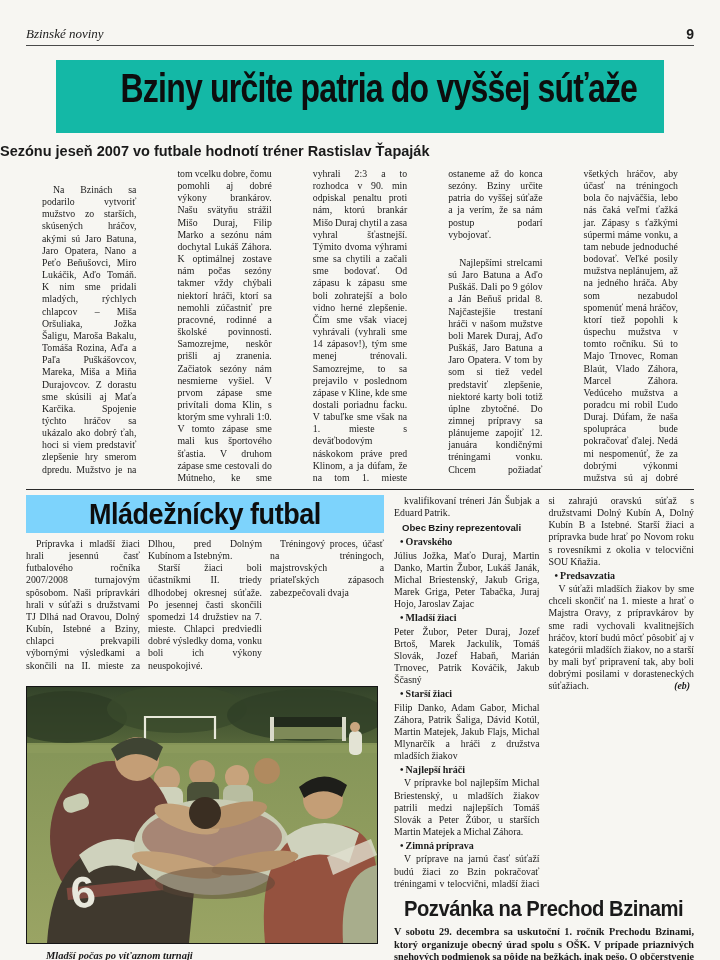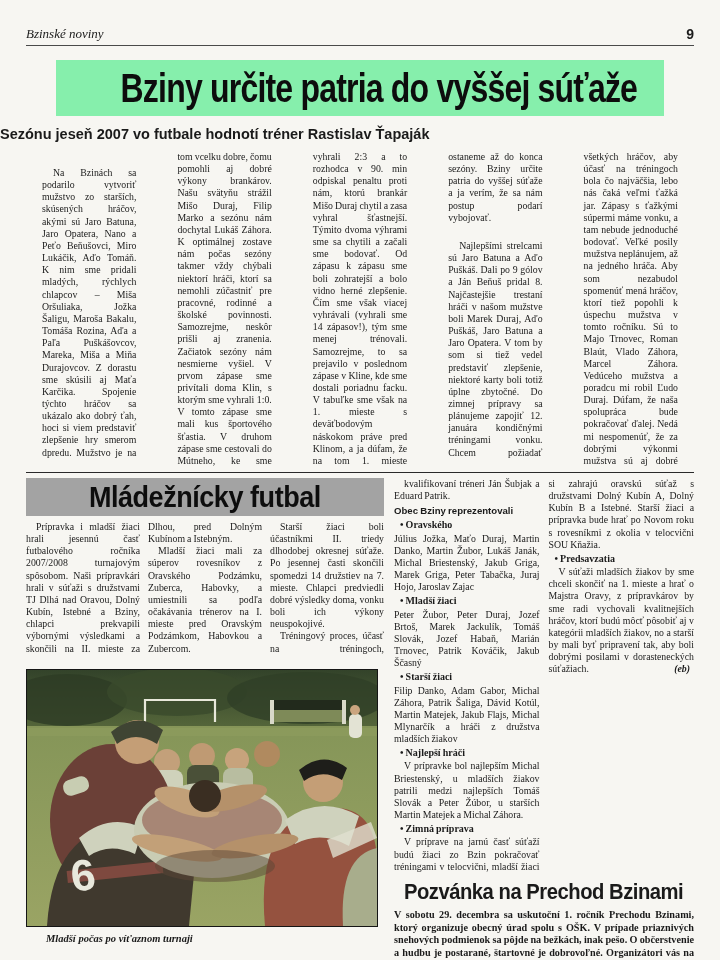--- a/index.html
+++ b/index.html
@@ -5,48 +5,48 @@
   html,body{margin:0;padding:0;}
   body{width:720px;height:960px;background:#efeeea;overflow:hidden;}
   .page{width:720px;height:960px;background:#f7f6f2;color:#1a1a1a;position:relative;
         font-family:"Liberation Serif",serif;}
   
   .hdr{margin:0 26px;padding-top:26px;display:flex;justify-content:space-between;align-items:flex-end;
        border-bottom:1.5px solid #4a4a4a;padding-bottom:3px;}
   .pub{font-style:italic;font-size:13px;}
   .pgno{font-family:"Liberation Sans",sans-serif;font-weight:bold;font-size:14px;}
   
-  .h1box{margin:14px 56px 0;background:#86efac;height:56px;text-align:center;line-height:56px;overflow:hidden;}
+  .h1box{margin:14px 56px 0;background:#14b8a6;height:73px;text-align:center;line-height:56px;overflow:hidden;}
   .h1span{display:inline-block;transform:scaleX(.8);transform-origin:50% 50%;white-space:nowrap;
           font-family:"Liberation Sans",sans-serif;font-weight:bold;font-size:40px;letter-spacing:-1px;color:#0d0d0d;}
   .sub{margin-top:10px;text-align:left;font-family:"Liberation Sans",sans-serif;font-weight:bold;font-size:14.5px;}
   
   .article{margin:9px 26px 0;height:318px;overflow:hidden;
            column-count:5;column-gap:9px;column-fill:auto;
            font-size:9.8px;line-height:12.15px;text-align:justify;word-spacing:-0.4px;}
   .article p{margin:16px;text-indent:11px;}
   .rule{margin:3px 26px 0;border-top:1.3px solid #2a2a2a;}
   
   .lower{margin:5px 26px 0;display:flex;gap:10px;}
   .ll{width:358px;flex:none;}
   .lr{flex:1;min-width:0;}
-  .h2box{background:#a3a3a3;height:38px;text-align:center;line-height:38px;overflow:hidden;}
+  .h2box{background:#7dd3fc;height:38px;text-align:center;line-height:38px;overflow:hidden;}
   .h2span{display:inline-block;transform:scaleX(.9);white-space:nowrap;
           font-family:"Liberation Sans",sans-serif;font-weight:bold;font-size:30px;letter-spacing:-.5px;color:#0d0d0d;}
   .intro{margin-top:5px;height:142px;overflow:hidden;column-count:3;column-gap:8px;column-fill:auto;
          font-size:9.8px;line-height:12.15px;text-align:justify;word-spacing:-0.4px;}
   .intro p{margin:0;text-indent:10px;}
   .photo{margin-top:6px;width:350px;height:256px;border:1.5px solid #151515;background:#7d8e55;}
   .caption{margin:6px 0 0 20px;font-weight:bold;font-style:italic;font-size:10.5px;}
   
   .roster{height:397px;overflow:hidden;column-count:2;column-gap:9px;column-fill:auto;
           font-size:9.8px;line-height:12.15px;text-align:justify;word-spacing:-0.4px;}
   .roster p{margin:0;}
   .roster p.ind{text-indent:10px;}
-  .rhead{font-family:"Liberation Sans",sans-serif;font-weight:bold;font-size:9.6px;margin:3px 0 1px;}
+  .rhead{font-family:"Liberation Sans",sans-serif;font-weight:bold;font-size:9.6px;margin:3px 8px 1px;}
   .bl{font-weight:bold;font-size:10px;margin:2px 0 1px;padding-left:6px;}
   .bl::before{content:"• ";}
   .byline{text-align:right;font-weight:bold;font-style:italic;margin-top:-12.15px;padding-right:4px;}
   
   .invite{margin-top:5px;}
   .ivt{text-align:center;line-height:24px;overflow:hidden;white-space:nowrap;}
   .ivtspan{display:inline-block;transform:scaleX(.94);white-space:nowrap;
            font-family:"Liberation Sans",sans-serif;font-weight:bold;font-size:21.5px;letter-spacing:-.5px;}
   .ivx{margin-top:3px;font-weight:bold;font-size:10.2px;line-height:12.6px;text-align:justify;word-spacing:-0.4px;}
 </style>
@@ -73,21 +73,20 @@
   <div class="rule"></div>
 
   <div class="lower">
 
     <div class="ll">
       <div class="h2box">
         <span class="h2span">Mládežnícky futbal</span>
       </div>
       <div class="intro">
         <p>Prípravka i mladší žiaci hrali jesennú časť futbalového ročníka 2007/2008 turnajovým spôsobom. Naši prípravkári hrali v súťaži s družstvami TJ Dlhá nad Oravou, Dolný Kubín, Istebné a Bziny, chlapci prekvapili výbornými výsledkami a skončili na II. mieste za Dlhou, pred Dolným Kubínom a Istebným.</p>
-        <p>Mladší žiaci mali za súperov rovesníkov z Oravského Podzámku, Zuberca, Habovky, a umiestnili sa podľa očakávania trénerov na I. mieste pred Oravským Podzámkom, Habovkou a Zubercom.</p>
         <p>Starší žiaci boli účastníkmi II. triedy dlhodobej okresnej súťaže. Po jesennej časti skončili spomedzi 14 družstiev na 7. mieste. Chlapci predviedli dobré výsledky doma, vonku boli ich výkony neuspokojivé.</p>
         <p>Tréningový proces, účasť na tréningoch, majstrovských a priateľských zápasoch zabezpečovali dvaja</p>
       </div>
 
       <div class="photo">
         <svg width="350" height="256" viewBox="0 0 350 256" xmlns="http://www.w3.org/2000/svg">
           <defs>
             <linearGradient id="field" x1="0" y1="0" x2="0" y2="1">
               <stop offset="0" stop-color="#7f9155"></stop>
                 <stop offset="1" stop-color="#9aa464"></stop>

